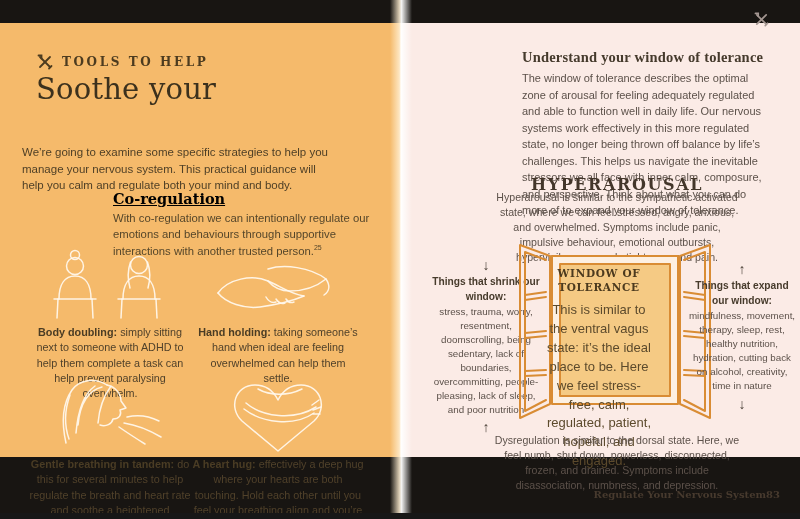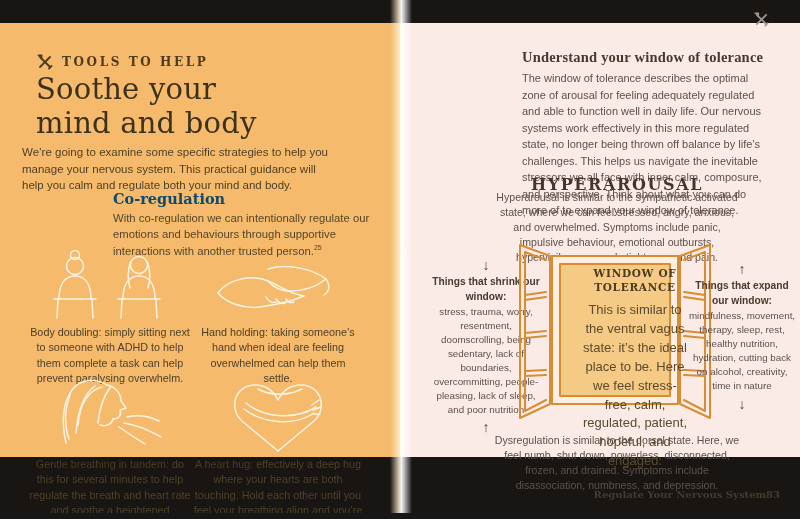--- a/index.html
+++ b/index.html
@@ -9,40 +9,40 @@
   .page-right{left:400px;width:400px;background:#fbebe6;}
   .spine{position:absolute;left:390px;top:0;width:22px;height:513px;pointer-events:none;
     background:linear-gradient(90deg,rgba(255,236,203,0) 0%,rgba(255,238,208,.85) 42%,rgba(255,255,255,.95) 52%,rgba(251,235,230,0) 100%);}
   .book-edge{position:absolute;left:0;bottom:0;width:800px;height:6px;background:#171717;}
 
   
   .kicker-row{position:absolute;left:37px;top:31px;display:flex;align-items:center;gap:9px;}
   .kicker{font-family:"DejaVu Serif",serif;font-size:12px;font-weight:700;letter-spacing:2.6px;color:#4c3b1f;}
   .title{position:absolute;left:36px;top:49px;font-family:"DejaVu Serif",serif;font-size:29px;line-height:34px;color:#3c311d;font-weight:500;letter-spacing:.2px;}
   .intro{position:absolute;left:22px;top:121px;width:308px;font-size:11.5px;line-height:1.45;color:#4e3f26;}
-  .coreg-h{position:absolute;left:113px;top:167px;font-family:"DejaVu Serif",serif;font-size:14.5px;font-weight:700;color:#0c4a6e;}
+  .coreg-h{position:absolute;left:113px;top:167px;font-family:"DejaVu Serif",serif;font-size:14.5px;font-weight:700;color:#000000;text-decoration:underline;}
   .coreg-b{position:absolute;left:113px;top:187px;width:262px;font-size:11.3px;line-height:1.45;color:#55462a;}
   .coreg-b sup{font-size:7px;}
   .illus{position:absolute;display:flex;align-items:flex-end;justify-content:center;}
   .cap{position:absolute;text-align:center;font-size:10.8px;line-height:1.42;color:#50412a;}
-  .cap b{font-weight:400;color:#4a3c24;}
+  .cap b{font-weight:700;color:#4a3c24;}
   .footer-l{position:absolute;left:14px;top:489px;display:flex;gap:17px;align-items:baseline;
     font-family:"DejaVu Serif",serif;font-size:10px;font-weight:700;color:#3e3220;}
 
   
   .rp-icon{position:absolute;left:754px;top:12px;}
   .rp-h{position:absolute;left:522px;top:49px;font-family:Liberation Serif, serif;font-size:14.5px;font-weight:700;color:#453a2c;letter-spacing:.2px;}
   .rp-intro{position:absolute;left:522px;top:70px;width:252px;font-size:11px;line-height:1.5;color:#5c514a;}
   .sec-h{position:absolute;text-align:center;font-family:"DejaVu Serif",serif;font-size:16px;font-weight:700;letter-spacing:1.6px;color:#43362a;}
   .sec-b{position:absolute;text-align:center;font-size:10.6px;line-height:1.42;color:#5c514a;}
   .side-col{position:absolute;text-align:center;font-size:9.8px;line-height:1.42;color:#5c514a;}
   .side-col .arrow{font-size:14px;color:#4a4038;line-height:1.1;}
   .side-col .col-h{font-weight:700;font-size:10.2px;color:#473b2c;margin:2px 0 1px;}
   .window-wrap{position:absolute;left:514px;top:243px;width:202px;height:178px;}
-  .window-text{position:absolute;left:581px;top:266px;width:108px;text-align:center;}
+  .window-text{position:absolute;left:545px;top:266px;width:108px;text-align:center;}
   .window-text .wt-h{font-family:"DejaVu Serif",serif;font-size:10.5px;font-weight:700;letter-spacing:.7px;color:#4c3a1e;line-height:1.35;}
   .window-text .wt-b{margin-top:7px;font-size:13px;line-height:1.45;color:#5c4a2c;}
   .footer-r{position:absolute;right:20px;top:489px;display:flex;align-items:baseline;
     font-family:"DejaVu Serif",serif;font-size:10px;font-weight:700;color:#473a2e;}
 
   svg{display:block;}
   .line-art path,.line-art circle,.line-art line{fill:none;stroke:#fff9ef;stroke-width:1.5;stroke-linecap:round;stroke-linejoin:round;opacity:.92;}
 </style>
 </head>
 <body>
@@ -60,21 +60,20 @@
             <path d="M1.5 1.5 L4.5 1.5 L4.5 4.5"></path>
             <path d="M12 14.5 L14.5 12"></path>
           </g>
         </svg>
       </span>
       <span class="kicker">TOOLS TO HELP</span>
     </div>
 
     <div class="title">
       <div>Soothe your</div>
-      <div>mind and body</div>
     </div>
 
     <div class="intro">We’re going to examine some specific strategies to help you manage your nervous system. This practical guidance will help you calm and regulate both your mind and body.</div>
 
     <div class="coreg-h">Co-regulation</div>
     <div class="coreg-b">
       <span>With co-regulation we can intentionally regulate our emotions and behaviours through supportive interactions with another trusted person.</span><sup>25</sup>
     </div>
 
     <div class="illus line-art" style="left:32px;top:222px;width:160px;height:76px;">

